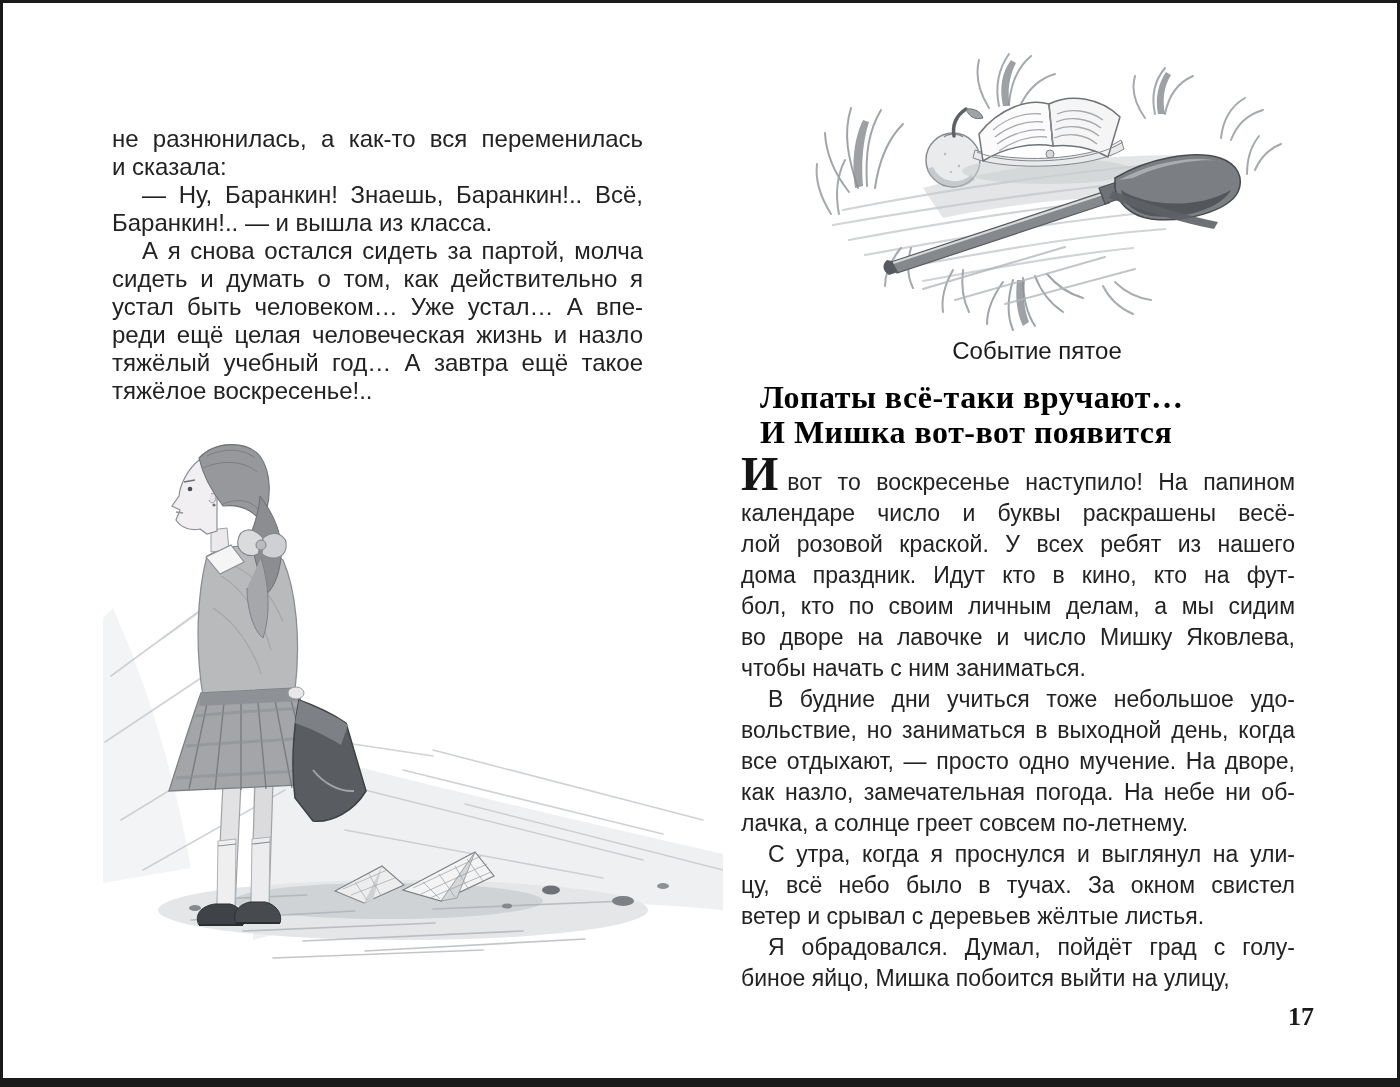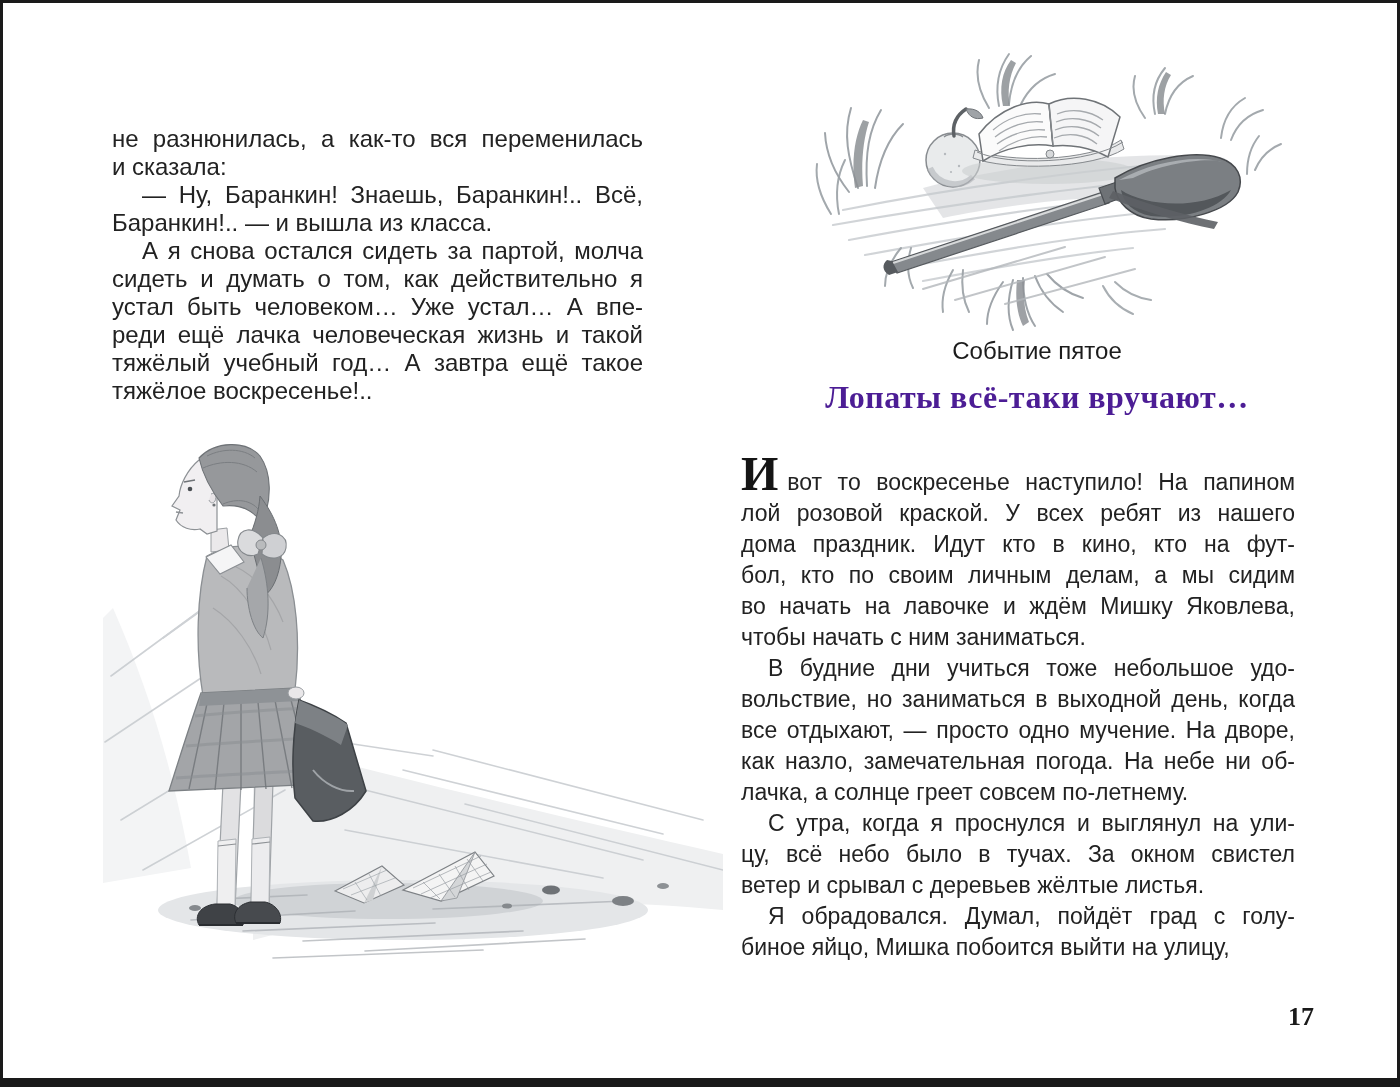--- a/index.html
+++ b/index.html
@@ -46,26 +46,25 @@
     color:#151515;
   }
   .chapter-label{
     left:757px;top:334px;width:554px;
     text-align:center;
     font-size:24px;
     color:#1c1c1c;
   }
   .chapter-title{
     left:757px;top:377px;width:554px;
-    text-align:center;
     font-family:"Liberation Serif", serif;
     font-weight:bold;
     font-size:32px;line-height:35px;
     letter-spacing:0.5px;
-    color:#4c1d95;
+    color:#000000;
   }
   .page-number{
     left:757px;top:999px;width:554px;
     text-align:right;
     font-family:"Liberation Serif", serif;
     font-weight:bold;
     font-size:26px;
     color:#1a1a1a;
   }
   .illu{position:absolute;}
@@ -76,21 +75,21 @@
 <div class="frame">
 
   <div class="abs textblock left-text">
       <div class="tline">не разнюнилась, а как-то вся переменилась</div>
       <div class="tline parend">и сказала:</div>
       <div class="tline indent">— Ну, Баранкин! Знаешь, Баранкин!.. Всё,</div>
       <div class="tline parend">Баранкин!.. — и вышла из класса.</div>
       <div class="tline indent">А я снова остался сидеть за партой, молча</div>
       <div class="tline">сидеть и думать о том, как действительно я</div>
       <div class="tline">устал быть человеком… Уже устал… А впе-</div>
-      <div class="tline">реди ещё лачка человеческая жизнь и такой</div>
+      <div class="tline">реди ещё целая человеческая жизнь и назло</div>
       <div class="tline">тяжёлый учебный год… А завтра ещё такое</div>
       <div class="tline parend">тяжёлое воскресенье!..</div>
     </div>
 
   <svg class="illu" style="left:100px;top:435px;" width="620" height="545" viewBox="0 0 620 545" aria-hidden="true">
 
     <path d="M150 300 C 250 330, 430 372, 620 416 L620 472 C 430 452, 240 478, 150 502 Z" fill="#eff0f1"></path>
     <path d="M10 170 C 45 250, 70 330, 88 430 L0 445 L0 180 Z" fill="#f3f4f5"></path>
 
     <g stroke="#c6cace" stroke-width="1.6" fill="none" opacity="0.85" stroke-linecap="round">
@@ -316,28 +315,30 @@
       <path d="M120 251 L262 209"></path>
         <path d="M152 262 L302 219"></path>
         <path d="M202 266 L332 231"></path>
     </g>
   </svg>
 
   <div class="abs chapter-label">Событие пятое</div>
 
   <div class="abs chapter-title">
     <div>Лопаты всё-таки вручают…</div>
+    <div>И Мишка вот-вот появится</div>
   </div>
 
   <div class="abs textblock right-text">
       <div class="tline"><span class="dropcap">И</span>вот то воскресенье наступило! На папином</div>
+      <div class="tline">календаре число и буквы раскрашены весё-</div>
       <div class="tline">лой розовой краской. У всех ребят из нашего</div>
       <div class="tline">дома праздник. Идут кто в кино, кто на фут-</div>
       <div class="tline">бол, кто по своим личным делам, а мы сидим</div>
-      <div class="tline">во начать на лавочке и ждём Мишку Яковлева,</div>
+      <div class="tline">во дворе на лавочке и число Мишку Яковлева,</div>
       <div class="tline parend">чтобы начать с ним заниматься.</div>
       <div class="tline indent">В будние дни учиться тоже небольшое удо-</div>
       <div class="tline">вольствие, но заниматься в выходной день, когда</div>
       <div class="tline">все отдыхают, — просто одно мучение. На дворе,</div>
       <div class="tline">как назло, замечательная погода. На небе ни об-</div>
       <div class="tline parend">лачка, а солнце греет совсем по-летнему.</div>
       <div class="tline indent">С утра, когда я проснулся и выглянул на ули-</div>
       <div class="tline">цу, всё небо было в тучах. За окном свистел</div>
       <div class="tline parend">ветер и срывал с деревьев жёлтые листья.</div>
       <div class="tline indent">Я обрадовался. Думал, пойдёт град с голу-</div>

